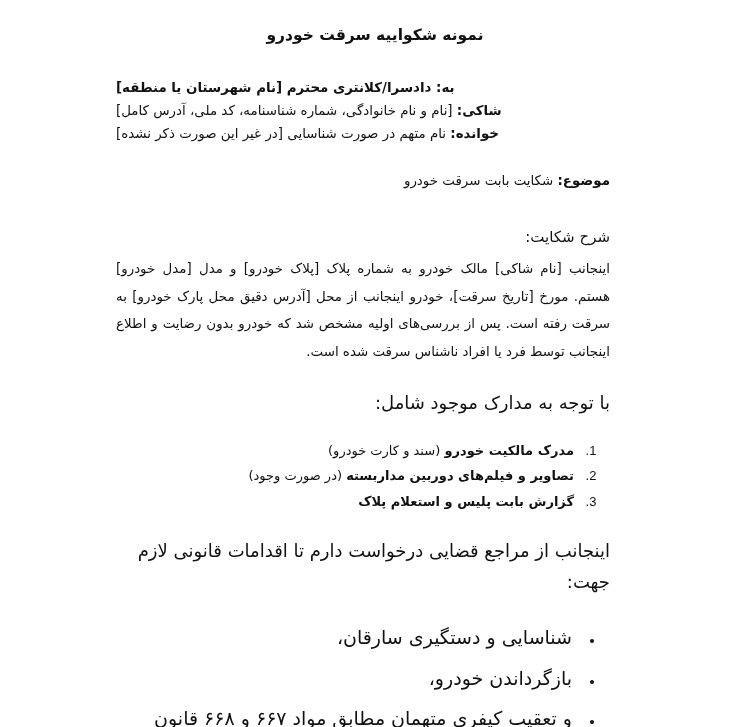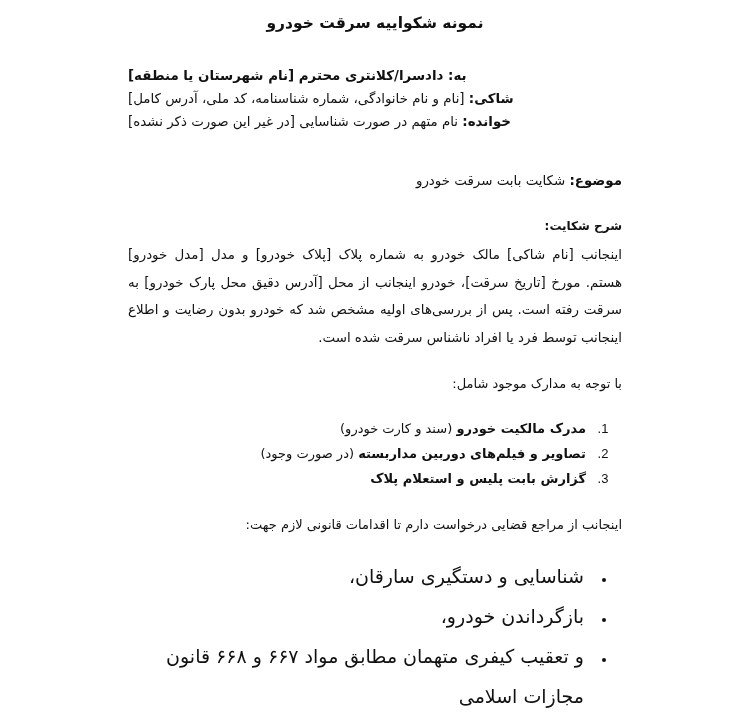--- a/index.html
+++ b/index.html
@@ -16,21 +16,21 @@
     color: #111111;
     direction: rtl;
     overflow: hidden;
   }
 
   .page {
     position: relative;
     width: 750px;
     height: 580px;
     box-sizing: border-box;
-    padding: 0;
+    padding: 12px;
   }
 
   
   .doc-title {
     text-align: center;
     font-size: 15.5px;
     font-weight: bold;
     line-height: 1.4;
     margin: 0;
     padding-top: 13px;
@@ -61,47 +61,47 @@
 
   .lbl {
     font-weight: bold;
   }
 
   .all-bold {
     font-weight: bold;
   }
 
   .subject-block {
-    margin-top: 37px;
+    margin-top: 25px;
     text-align: right;
     font-size: 13.4px;
     line-height: 1.7;
   }
 
   .section-head {
-    margin-top: 23px;
-    text-align: right;
-    font-size: 12px;
-    font-weight: bold;
+    margin-top: 32px;
+    text-align: right;
+    font-size: 15px;
+    font-weight: normal;
     line-height: 1.7;
   }
 
   .body-para {
     margin-top: 5px;
     text-align: justify;
     text-align-last: right;
     font-size: 13.4px;
     line-height: 2.06;
     text-justify: inter-word;
   }
 
   .lead-line {
     margin-top: 22px;
     text-align: right;
-    font-size: 13px;
+    font-size: 18px;
     line-height: 1.7;
   }
 
   
   ol.doc-list {
     margin: 20px 0 0 0;
     padding: 0 28px 0 0;
     list-style-position: outside;
     list-style-type: decimal;
     font-size: 13px;

